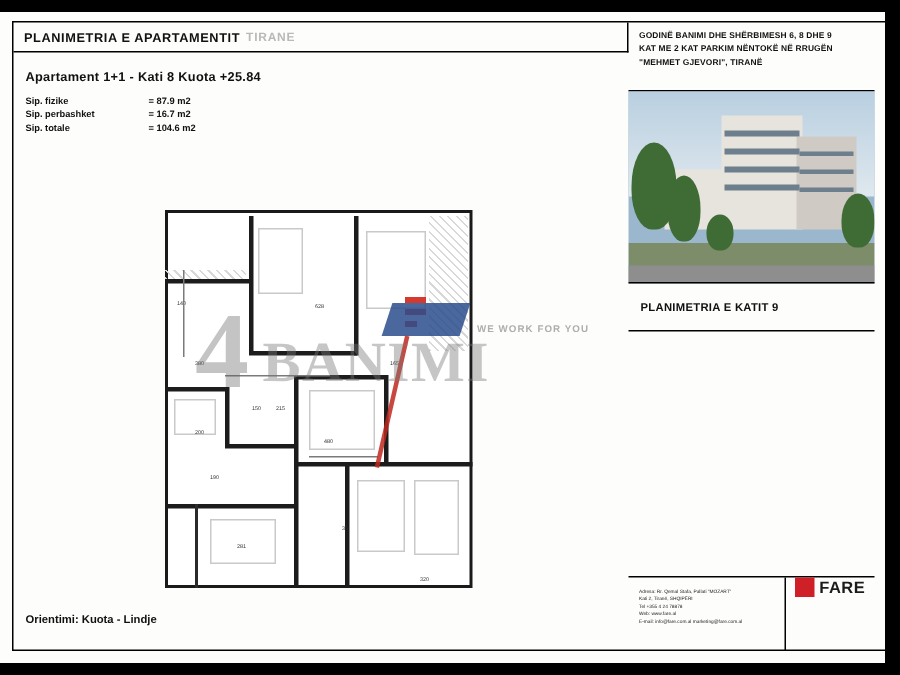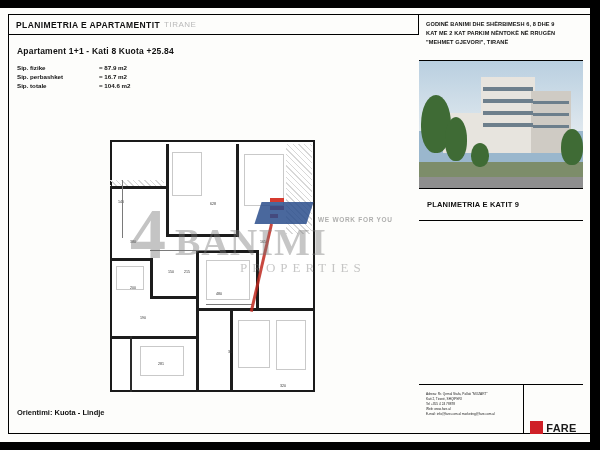--- a/index.html
+++ b/index.html
@@ -45,21 +45,21 @@
     padding-left: 7px;
   }
   .title-bar .main-title {
     font-size: 8.5px;
     font-weight: bold;
     letter-spacing: .4px;
     color: #111;
   }
   .title-bar .sub-title {
     font-size: 8px;
-    font-weight: normal;
+    font-weight: bold;
     color: #b9b9b9;
     margin-left: 4px;
     letter-spacing: .5px;
   }
   
   .apt-info {
     position: absolute;
     left: 17px; top: 38px;
     width: 250px;
   }
@@ -265,21 +265,21 @@
   }
   .rc-footer .addr div {
     font-size: 3.2px;
     line-height: 5px;
     color: #222;
   }
   .rc-footer .logo-cell {
     flex: 1;
     border-left: 1px solid #000;
     display: flex;
-    align-items: flex-end;
+    align-items: flex-start;
     justify-content: center;
     position: relative;
   }
   .fare-logo {
     display: flex;
     align-items: center;
   }
   .fare-sq {
     width: 13px; height: 13px;
     background: #cf2027;
@@ -382,21 +382,20 @@
       <div class="dimline" style="left:40px;top:110px;width:70px;"></div>
       <div class="dimline" style="left:96px;top:164px;width:46px;"></div>
       <div class="dimline-v" style="left:12px;top:40px;height:58px;"></div>
     </div>
 
     <div class="watermark">
       <div class="wm-4">4</div>
       <div class="wm-blue"></div>
       <div class="wm-red-line"></div>
       <div class="wm-elite">BANIMI</div>
-      <div class="wm-props">PROPERTIES</div>
       <div class="wm-tag">WE WORK FOR YOU</div>
     </div>
 
     <div class="orientimi">Orientimi: Kuota - Lindje</div>
 
     <div class="right-col">
       <div class="rc-block rc-desc">
         <p>GODINË BANIMI DHE SHËRBIMESH 6, 8 DHE 9</p>
         <p>KAT ME 2 KAT PARKIM NËNTOKË NË RRUGËN</p>
         <p>"MEHMET GJEVORI", TIRANË</p>

